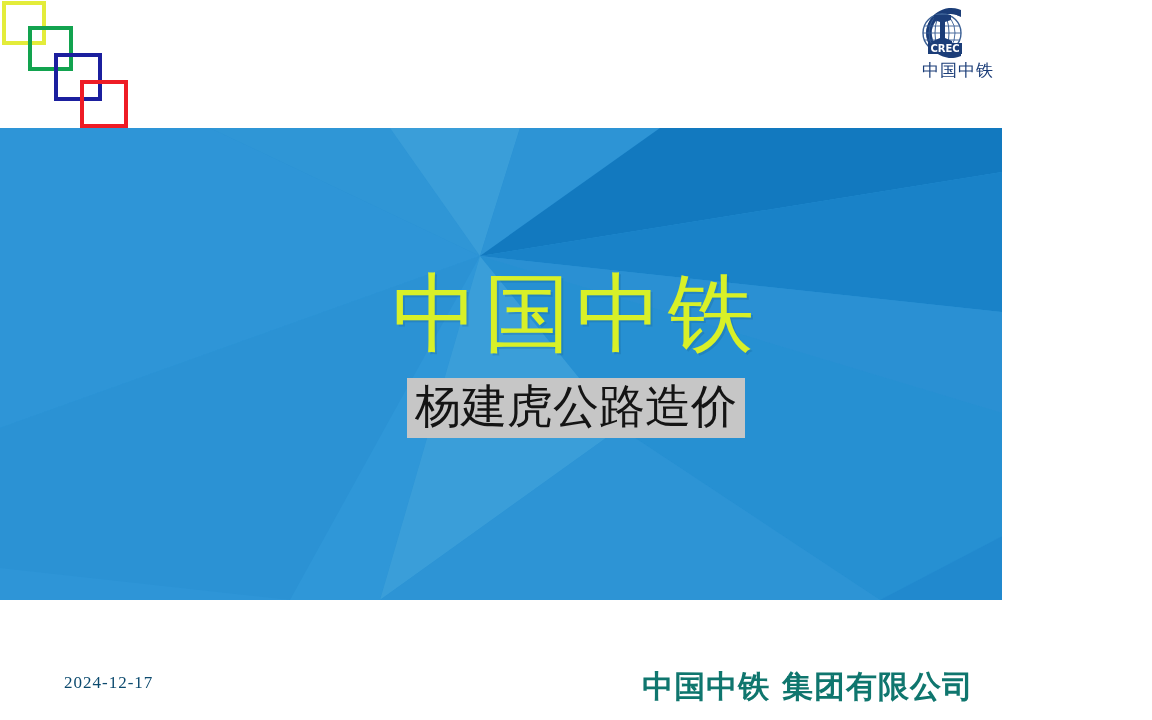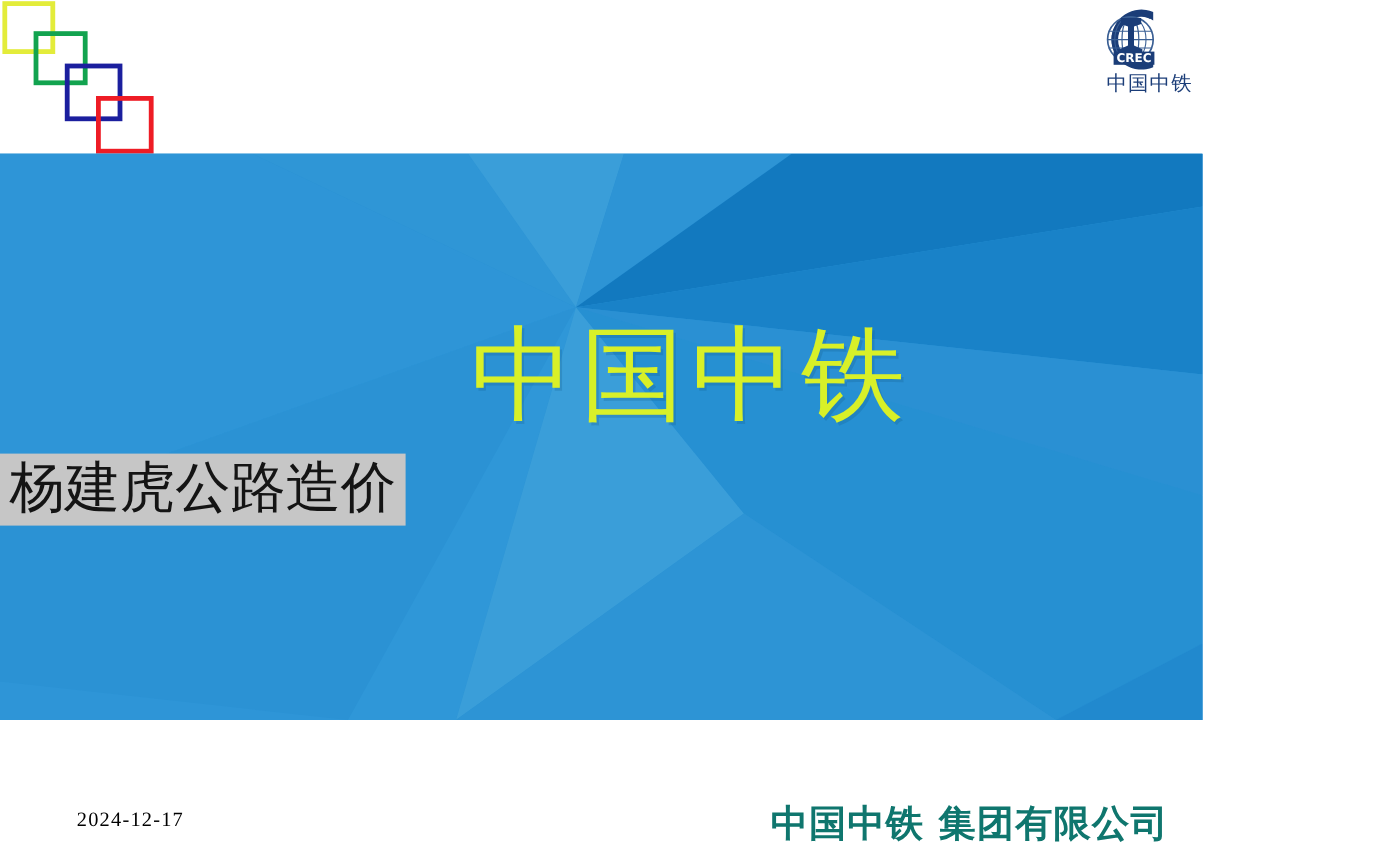--- a/index.html
+++ b/index.html
@@ -106,41 +106,42 @@
     line-height: 1;
     color: #d8f028;
     letter-spacing: 6px;
     text-shadow: 2px 2px 0 rgba(20,90,140,0.25);
   }
   .sub-title-row {
     position: absolute;
     left: 0;
     top: 250px;
     width: 1152px;
+    text-align: center;
   }
   .sub-title {
     display: inline-block;
     background: #c6c6c6;
     color: #141414;
     font-family: "DejaVu Sans", "Liberation Sans", sans-serif;
     font-size: 46px;
     font-weight: normal;
     line-height: 1.17;
     padding: 2px 8px 4px 8px;
     letter-spacing: 0px;
   }
 
   
   .footer-date {
     position: absolute;
     left: 64px;
     top: 673px;
     font-family: "Liberation Serif", "DejaVu Serif", serif;
     font-size: 17px;
-    color: #000000;
+    color: #0c4a6e;
     letter-spacing: 1px;
   }
   .footer-company {
     position: absolute;
     right: 28px;
     top: 666px;
     font-family: "DejaVu Sans", "Liberation Sans", sans-serif;
     font-size: 31px;
     font-weight: bold;
     color: #0f766e;

